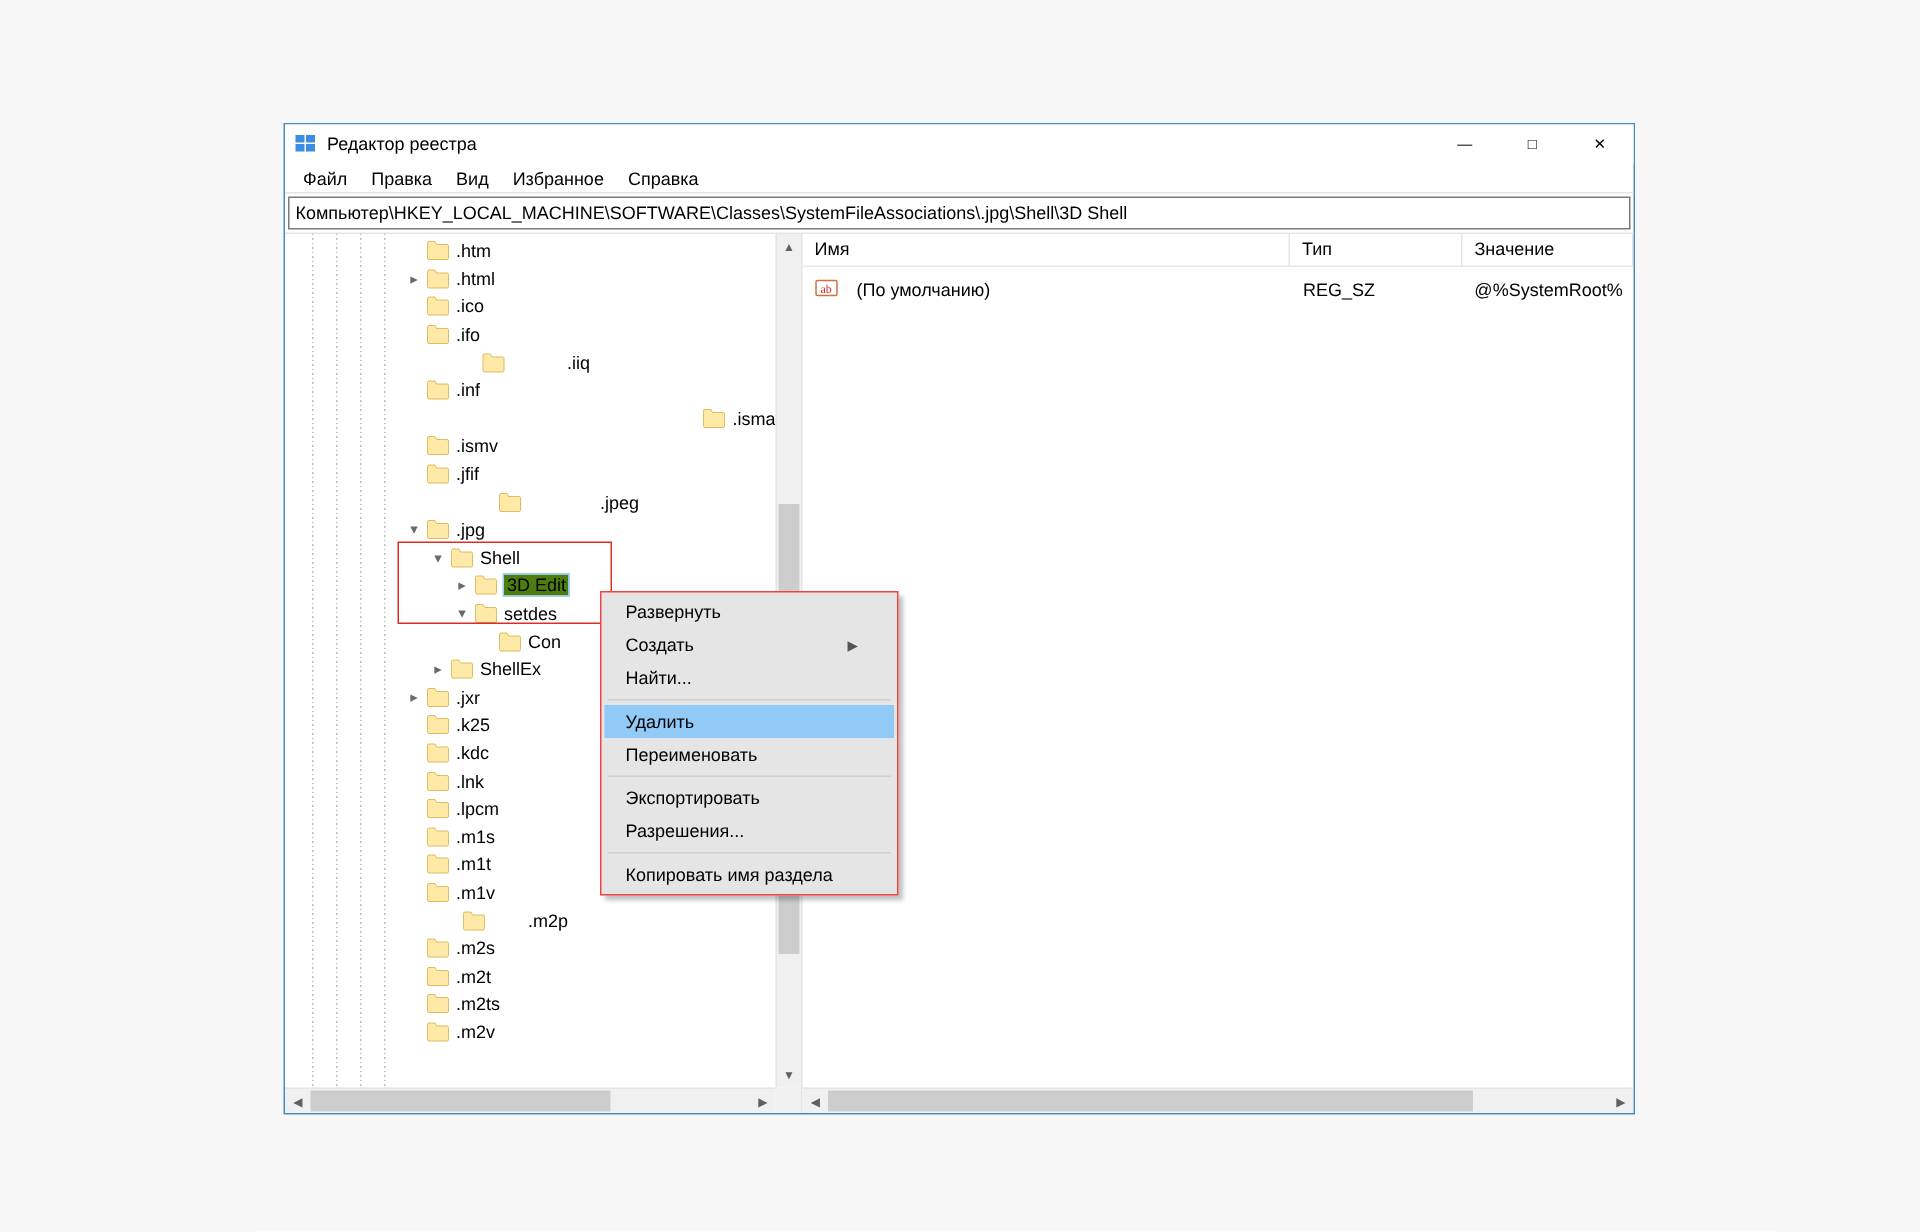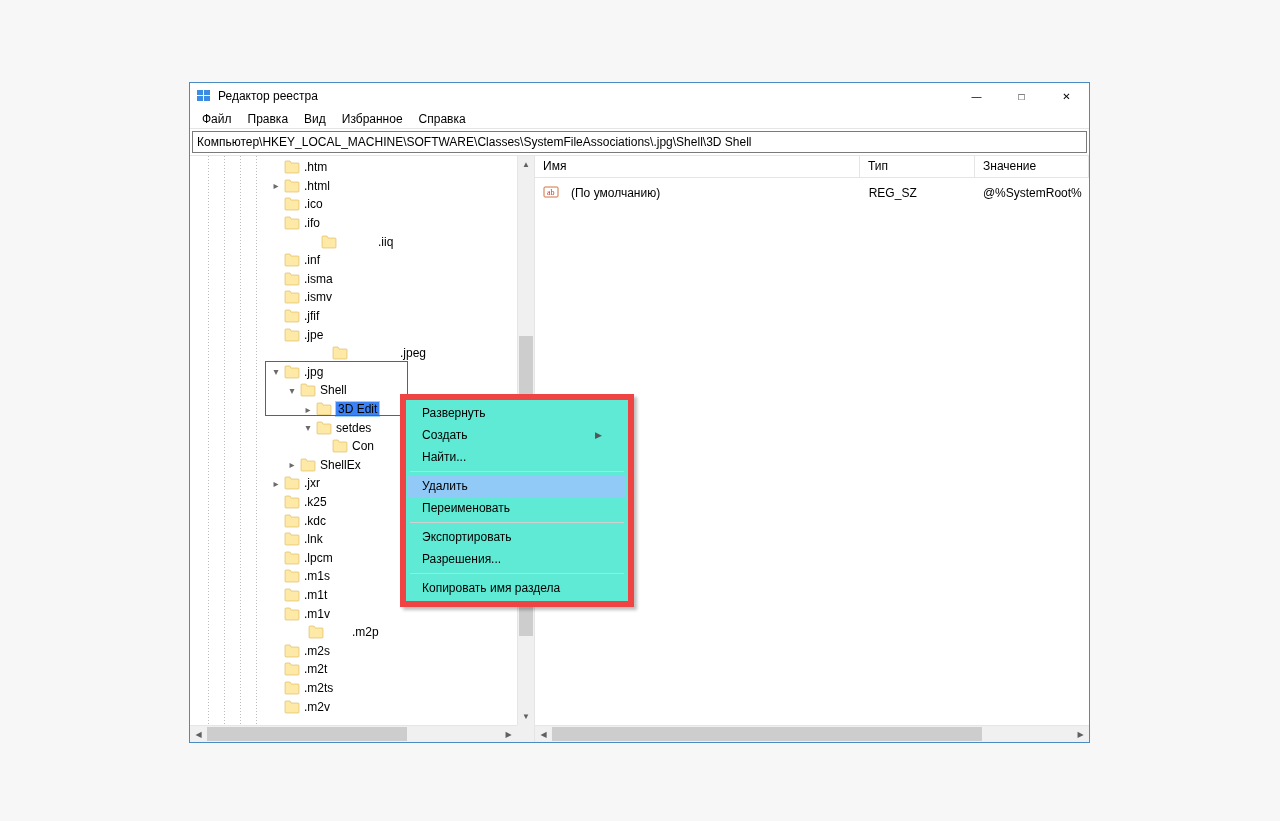--- a/index.html
+++ b/index.html
@@ -95,21 +95,21 @@
     font-family: "Segoe UI Symbol", sans-serif;
   }
   .folder-icon {
     width: 16px; height: 14px;
     margin: 0 4px 0 2px;
     display: inline-block;
   }
   .folder-icon svg { display: block; }
   .tree-label { font-size: 12px; }
   .tree-row.selected .tree-label {
-    background: #3b82f6;
+    background: #4d7c0f;
     outline: 1px solid #99d1ff;
     padding: 0 2px;
   }
   .red-box {
     position: absolute;
     border: 1px solid #d93025;
     pointer-events: none;
   }
   
   .vlines { position: absolute; top:0; bottom:17px; left:0; pointer-events:none; }
@@ -147,23 +147,23 @@
   .list-hscroll { position:absolute; left:0; right:0; bottom:0; height:17px; background:#f0f0f0; border-top:1px solid #e5e5e5;}
   .list-hscroll .thumb { position:absolute; top:1px; bottom:1px; left:17px; width:430px; background:#cdcdcd;}
   .list-hscroll .arrow { position:absolute; top:0; bottom:0; width:17px; display:flex; align-items:center; justify-content:center; font-size:8px; color:#606060;}
   .list-hscroll .arrow.left{left:0;} .list-hscroll .arrow.right{right:0;}
 
   
   .context-menu {
     position: absolute;
     left: 400px;
     top: 394px;
-    width: 234px;
-    background: #5eead4;
-    border: 6px solid #ef4444;
+    width: 199px;
+    background: #e5e5e5;
+    border: 1px solid #ef4444;
     box-shadow: 3px 3px 3px rgba(0,0,0,0.25);
     padding: 2px;
     font-size: 12px;
     z-index: 100;
   }
   .ctx-item {
     padding: 4px 24px 4px 14px;
     display:flex; align-items:center; justify-content:space-between;
   }
   .ctx-item.highlighted { background:#91c9f7; }
@@ -262,21 +262,21 @@
             </div>
             <div class="tree-row" style="padding-left: 80px;">
               <span class="expander"></span>
               <span class="folder-icon">
                 <svg width="16" height="14" viewBox="0 0 16 14">
                   <path d="M1 3 L1 12 Q1 13 2 13 L14 13 Q15 13 15 12 L15 4 Q15 3 14 3 L7 3 L6 1 L2 1 Q1 1 1 2 Z" fill="#ffe9a6" stroke="#d9b556" stroke-width="0.6"></path>
                 </svg>
               </span>
               <span class="tree-label">.inf</span>
             </div>
-            <div class="tree-row" style="padding-left: 80px;">
+            <div class="tree-row" style="padding-left: 80px; justify-content: flex-end;">
               <span class="expander"></span>
               <span class="folder-icon">
                 <svg width="16" height="14" viewBox="0 0 16 14">
                   <path d="M1 3 L1 12 Q1 13 2 13 L14 13 Q15 13 15 12 L15 4 Q15 3 14 3 L7 3 L6 1 L2 1 Q1 1 1 2 Z" fill="#ffe9a6" stroke="#d9b556" stroke-width="0.6"></path>
                 </svg>
               </span>
               <span class="tree-label">.isma</span>
             </div>
             <div class="tree-row" style="padding-left: 80px;">
               <span class="expander"></span>
@@ -288,29 +288,20 @@
               <span class="tree-label">.ismv</span>
             </div>
             <div class="tree-row" style="padding-left: 80px;">
               <span class="expander"></span>
               <span class="folder-icon">
                 <svg width="16" height="14" viewBox="0 0 16 14">
                   <path d="M1 3 L1 12 Q1 13 2 13 L14 13 Q15 13 15 12 L15 4 Q15 3 14 3 L7 3 L6 1 L2 1 Q1 1 1 2 Z" fill="#ffe9a6" stroke="#d9b556" stroke-width="0.6"></path>
                 </svg>
               </span>
               <span class="tree-label">.jfif</span>
-            </div>
-            <div class="tree-row" style="padding-left: 80px;">
-              <span class="expander"></span>
-              <span class="folder-icon">
-                <svg width="16" height="14" viewBox="0 0 16 14">
-                  <path d="M1 3 L1 12 Q1 13 2 13 L14 13 Q15 13 15 12 L15 4 Q15 3 14 3 L7 3 L6 1 L2 1 Q1 1 1 2 Z" fill="#ffe9a6" stroke="#d9b556" stroke-width="0.6"></path>
-                </svg>
-              </span>
-              <span class="tree-label">.jpe</span>
             </div>
             <div class="tree-row" style="padding-left: 80px; gap: 48px;">
               <span class="expander"></span>
               <span class="folder-icon">
                 <svg width="16" height="14" viewBox="0 0 16 14">
                   <path d="M1 3 L1 12 Q1 13 2 13 L14 13 Q15 13 15 12 L15 4 Q15 3 14 3 L7 3 L6 1 L2 1 Q1 1 1 2 Z" fill="#ffe9a6" stroke="#d9b556" stroke-width="0.6"></path>
                 </svg>
               </span>
               <span class="tree-label">.jpeg</span>
             </div>

